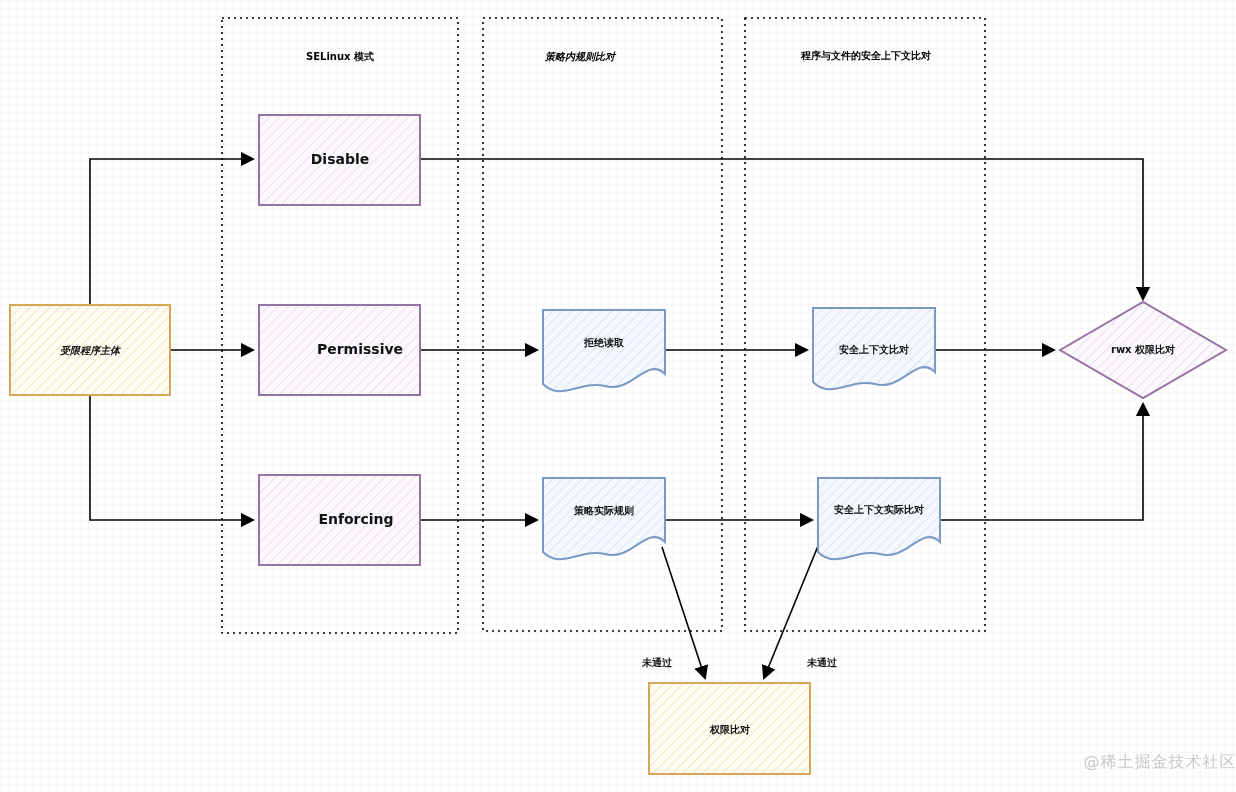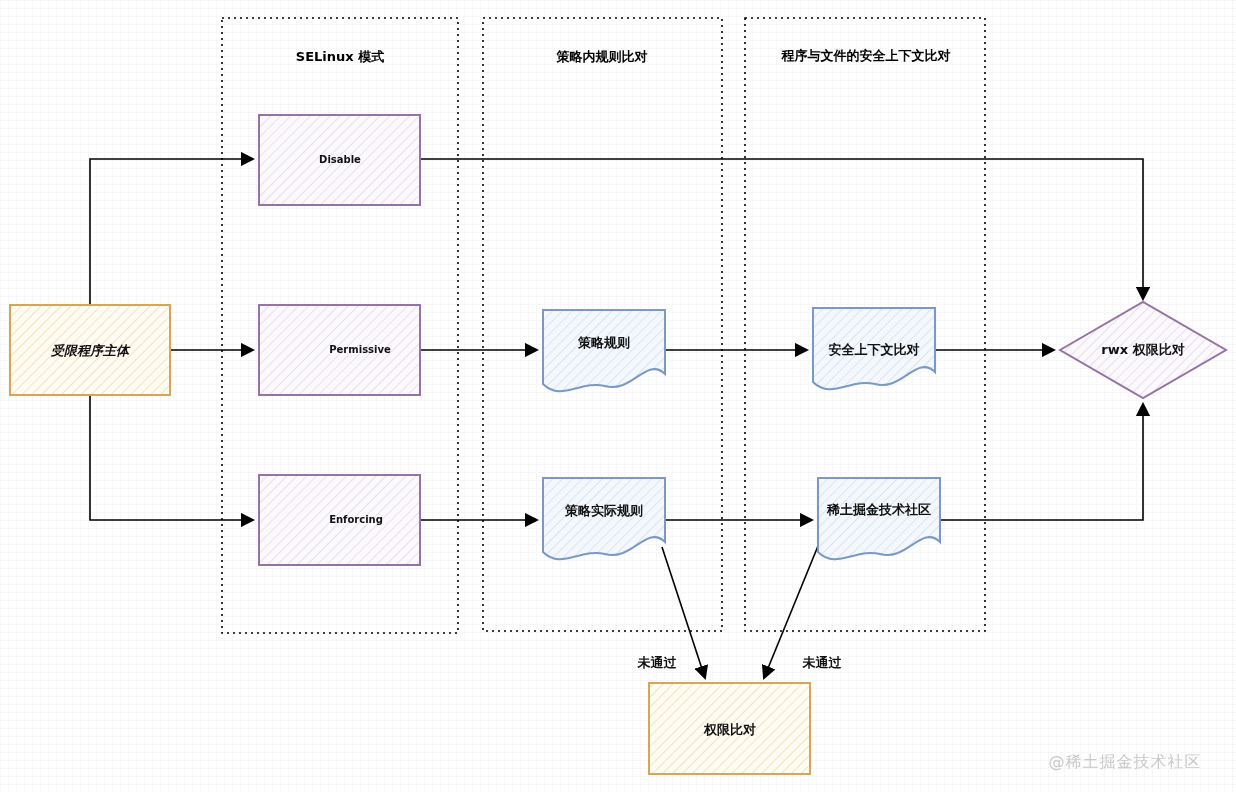--- a/index.html
+++ b/index.html
@@ -13,28 +13,28 @@
       linear-gradient(90deg, #f7f7f7 1px, transparent 1px),
       linear-gradient(#e4e4e4 1px, transparent 1px),
       linear-gradient(90deg, #e4e4e4 1px, transparent 1px);
     background-size:8px 8px, 8px 8px, 40px 40px, 40px 40px;
     font-family:"DejaVu Sans","Liberation Sans",sans-serif;
   }
   svg.layer{position:absolute;left:0;top:0;}
   .lbl{
     position:absolute;
     transform:translate(-50%,-50%);
-    font-size:13px;
+    font-size:10px;
     font-weight:bold;
     color:#111;
     white-space:nowrap;
     text-align:center;
     line-height:1.25;
   }
-  .lbl.node-en{font-size:10px;}
+  .lbl.node-en{font-size:14px;}
   .lbl.wrap{white-space:normal;width:118px;}
   .lbl.header{color:#000;}
   .lbl.watermark{
     font-weight:normal;
     font-size:16px;
     color:#c8c8c8;
     letter-spacing:1px;
   }
 </style>
 </head>
@@ -89,34 +89,34 @@
     <path transform="translate(543,478)" d="M0 0 H122 V64 C104 46, 88 84, 62 76 C38 70, 18 92, 0 74 Z" fill="url(#hatchBlue)" stroke="#7a99c7" stroke-width="2"></path>
     <path transform="translate(813,308)" d="M0 0 H122 V64 C104 46, 88 84, 62 76 C38 70, 18 92, 0 74 Z" fill="url(#hatchBlue)" stroke="#7a99c7" stroke-width="2"></path>
     <path transform="translate(818,478)" d="M0 0 H122 V64 C104 46, 88 84, 62 76 C38 70, 18 92, 0 74 Z" fill="url(#hatchBlue)" stroke="#7a99c7" stroke-width="2"></path>
 
     <polygon points="1060,350 1143,302 1226,350 1143,398" fill="url(#hatchPurple)" stroke="#9673a6" stroke-width="2"></polygon>
 
     <rect x="649" y="683" width="161" height="91" fill="url(#hatchYellow)" stroke="#d6a656" stroke-width="2"></rect>
   </svg>
 
   <div class="lbl header" style="left:340px;top:57px;">SELinux 模式</div>
-  <div class="lbl header" style="left:602px;top:57px;">策略内规则比对</div>
+  <div class="lbl header" style="left:580px;top:57px;font-style:italic;">策略内规则比对</div>
   <div class="lbl header" style="left:866px;top:57px;font-family:Liberation Mono, monospace;">程序与文件的安全上下文比对</div>
 
   <div class="lbl" style="left:90px;top:351px;font-style:italic;">受限程序主体</div>
   <div class="lbl node-en" style="left:340px;top:160px;">Disable</div>
   <div class="lbl node-en" style="left:360px;top:350px;">Permissive</div>
   <div class="lbl node-en" style="left:340px;top:520px;margin-left:16px;">Enforcing</div>
 
-  <div class="lbl" style="left:604px;top:343px;">策略规则</div>
+  <div class="lbl" style="left:604px;top:343px;">拒绝读取</div>
   <div class="lbl" style="left:604px;top:511px;">策略实际规则</div>
   <div class="lbl" style="left:874px;top:350px;">安全上下文比对</div>
-  <div class="lbl wrap" style="left:879px;top:510px;">稀土掘金技术社区</div>
+  <div class="lbl wrap" style="left:879px;top:510px;">安全上下文实际比对</div>
 
   <div class="lbl" style="left:1143px;top:350px;">rwx 权限比对</div>
 
   <div class="lbl" style="left:657px;top:663px;">未通过</div>
   <div class="lbl" style="left:822px;top:663px;">未通过</div>
 
   <div class="lbl" style="left:730px;top:730px;">权限比对</div>
 
-  <div class="lbl watermark" style="left:1125px;top:762px;">@稀土掘金技术社区</div>
+  <div class="lbl watermark" style="left:1160px;top:762px;">@稀土掘金技术社区</div>
 </div>
 
 </body></html>

